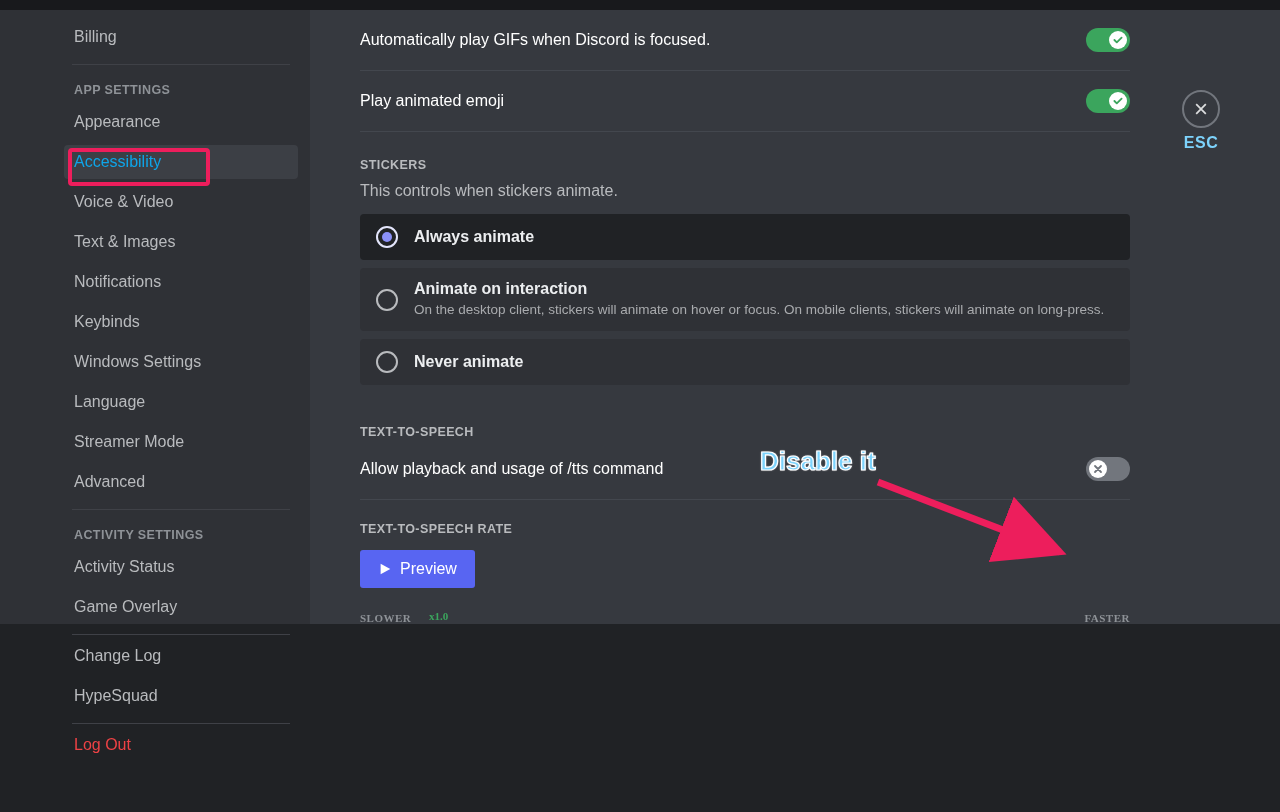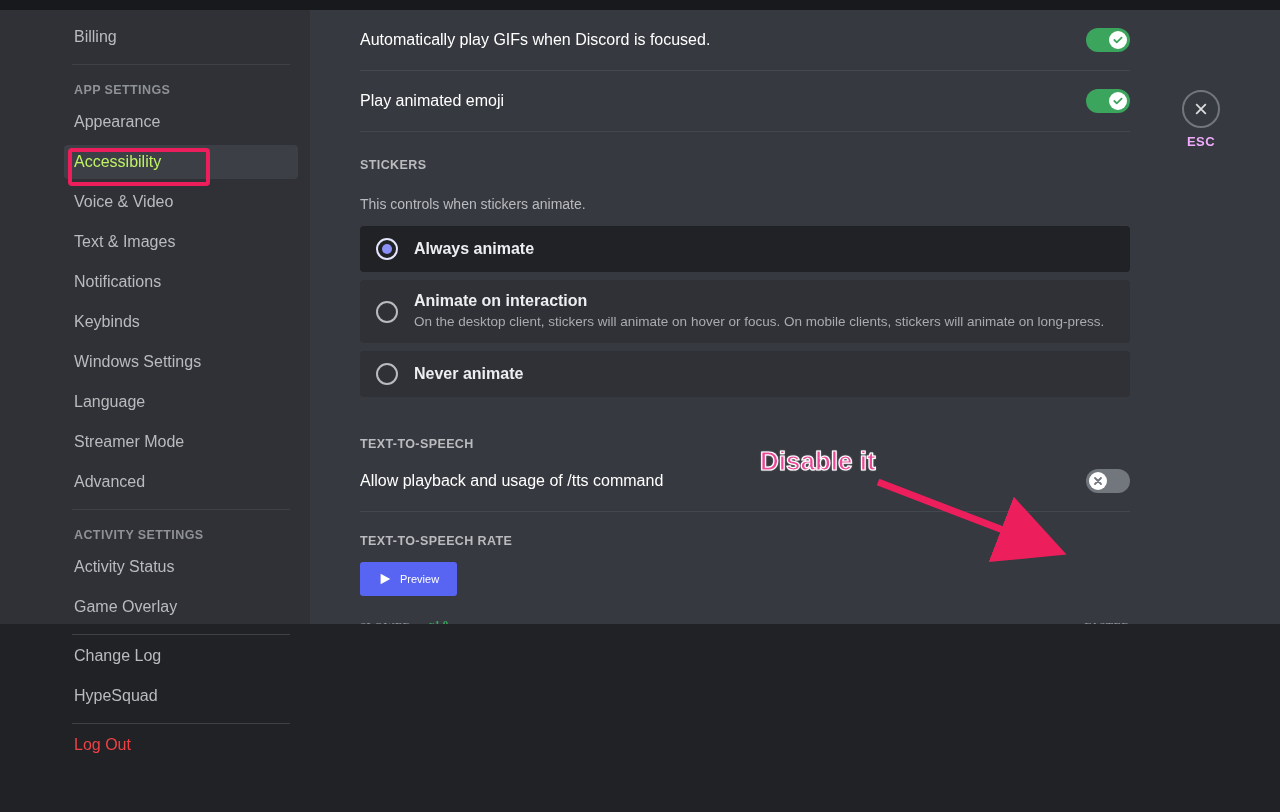--- a/index.html
+++ b/index.html
@@ -2,64 +2,64 @@
 <html><head>
 <meta charset="utf-8">
 <style>
   * { box-sizing: border-box; margin: 0; padding: 0; }
   html, body { width: 1280px; height: 812px; overflow: hidden; font-family: -apple-system, BlinkMacSystemFont, "Segoe UI", Helvetica, Arial, sans-serif; background: #202225; }
   .topbar { height: 10px; background: #18191c; }
   .app { display: flex; height: 614px; }
   .sidebar { width: 310px; background: #2f3136; padding: 16px 0 0 0; }
   .sidebar-inner { padding: 0 12px 0 64px; }
   .side-item { color: #b9bbbe; font-size: 16px; padding: 8px 10px; border-radius: 4px; cursor: pointer; margin-bottom: 6px; }
-  .side-item.selected { background: #3c3f45; color: #bef264; }
+  .side-item.selected { background: #3c3f45; color: #0ea5e9; }
   .side-item.first { margin-top: -6px; }
   .side-header { color: #8e9297; font-size: 12.5px; font-weight: 700; letter-spacing: .4px; padding: 14px 10px 8px; text-transform: uppercase; }
   .side-sep { height: 1px; background: #3f4147; margin: 10px 8px 4px; }
   .logout { color: #ed4245; }
   .highlight-box { position: absolute; border: 4px solid #ed1e5c; border-radius: 4px; pointer-events: none; }
   .main { flex: 1; background: #36393f; position: relative; padding: 0 16px 0 50px; overflow: hidden; }
   .content { width: 770px; }
   .row { display: flex; justify-content: space-between; align-items: center; padding: 18px 0; }
   .row-label { color: #fff; font-size: 16px; font-weight: 500; }
   .divider { height: 1px; background: #43474e; }
   .toggle { width: 44px; height: 24px; border-radius: 14px; position: relative; cursor: pointer; }
   .toggle.on { background: #3ba55d; }
   .toggle.off { background: #72767d; }
   .knob { position: absolute; top: 3px; width: 18px; height: 18px; border-radius: 50%; background: #fff; display: flex; align-items: center; justify-content: center; }
   .toggle.on .knob { right: 3px; }
   .toggle.off .knob { left: 3px; }
   .knob svg { width: 12px; height: 12px; }
   .section-title { color: #b9bbbe; font-size: 12.5px; font-weight: 700; letter-spacing: .4px; text-transform: uppercase; margin-top: 26px; }
-  .section-desc { color: #b9bbbe; font-size: 14px; margin: 24px 0 14px; }
+  .section-desc { color: #b9bbbe; font-size: 16px; margin: 10px 0 14px; }
   .radio-card { background: #2f3136; border-radius: 4px; padding: 12px 16px; display: flex; align-items: center; gap: 16px; margin-bottom: 8px; cursor: pointer; }
   .radio-card.dark { background: #202225; }
   .radio-outer { width: 22px; height: 22px; border: 2px solid #b9bbbe; border-radius: 50%; display: flex; align-items: center; justify-content: center; flex-shrink: 0; }
   .radio-card.dark .radio-outer { border-color: #e3e5fb; }
   .radio-inner { width: 10px; height: 10px; border-radius: 50%; background: #8b90f7; }
   .radio-title { color: #eceef0; font-size: 16px; font-weight: 700; }
   .radio-sub { color: #a9abae; font-size: 13.5px; margin-top: 3px; line-height: 1.35; }
-  .preview-btn { background: #5865f2; color: #fff; border: none; border-radius: 3px; padding: 10px 18px; font-size: 11px; font-weight: 500; display: inline-flex; align-items: center; gap: 8px; cursor: pointer; margin-top: 14px; }
+  .preview-btn { background: #5865f2; color: #fff; border: none; border-radius: 3px; padding: 10px 18px; font-size: 16px; font-weight: 500; display: inline-flex; align-items: center; gap: 8px; cursor: pointer; margin-top: 14px; }
   .preview-btn svg { width: 14px; height: 14px; fill: #fff; }
   .rate-wrap { margin-top: 24px; position: relative; font-family: Liberation Serif, serif; }
   .rate-labels { display: flex; justify-content: space-between; color: #3ba55d; font-size: 11px; font-weight: 700; letter-spacing: .5px; }
   .rate-labels span:first-child, .rate-labels span:last-child { color: #8e9297; }
   .rate-current { position: absolute; top: -2px; left: 10.2%; transform: translateX(-50%); color: #3ba55d; font-size: 11px; font-weight: 700; }
   .slider { position: relative; height: 34px; margin-top: 6px; }
   .track { position: absolute; top: 14px; left: 0; right: 0; height: 8px; background: #4f545c; border-radius: 4px; }
   .track-fill { position: absolute; top: 14px; left: 0; width: 10.2%; height: 8px; background: #5865f2; border-radius: 4px; }
   .ticks { position: absolute; top: 0; left: 0; right: 0; height: 34px; display: flex; justify-content: space-between; }
   .tick { width: 2px; height: 22px; background: #4f545c; margin-top: 7px; }
   .thumb { position: absolute; top: 4px; left: 10.2%; transform: translateX(-50%); width: 10px; height: 26px; background: #fff; border-radius: 3px; box-shadow: 0 1px 3px rgba(0,0,0,.4); cursor: grab; }
   .close-col { position: absolute; right: -90px; top: 80px; display: flex; flex-direction: column; align-items: center; gap: 6px; }
   .close-btn { width: 38px; height: 38px; border: 2px solid #72767d; border-radius: 50%; display: flex; align-items: center; justify-content: center; cursor: pointer; color:#dcddde; }
   .close-btn svg { width: 16px; height: 16px; stroke: #dcddde; stroke-width: 2.2; }
-  .esc { color: #f0abfc; font-size: 13px; font-weight: 600; letter-spacing: .5px; }
-  .anno-text { position: absolute; color: #ec4899; font-size: 26px; font-weight: 800; -webkit-text-stroke: 1.2px #fff; text-shadow: 0 0 2px #fff; pointer-events:none;}
+  .esc { color: #7dd3fc; font-size: 16px; font-weight: 600; letter-spacing: .5px; }
+  .anno-text { position: absolute; color: #7dd3fc; font-size: 26px; font-weight: 800; -webkit-text-stroke: 1.2px #fff; text-shadow: 0 0 2px #fff; pointer-events:none;}
   .arrow { position: absolute; pointer-events: none; }
 </style>
 </head>
 <body>
 
 <div class="topbar"></div>
 <div class="app">
 
   <div class="sidebar">
     <div class="sidebar-inner">

